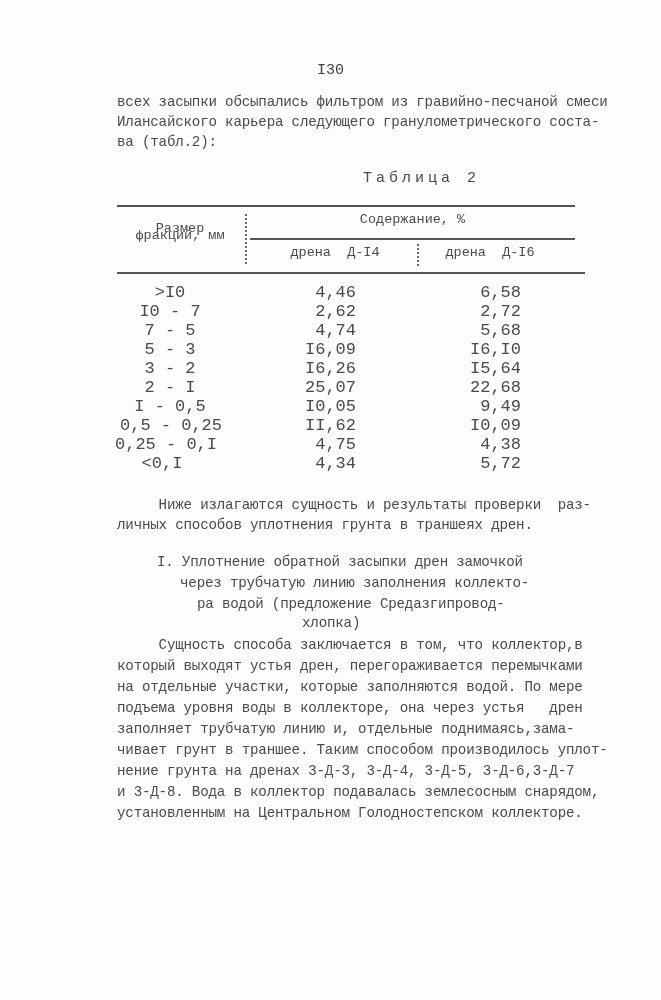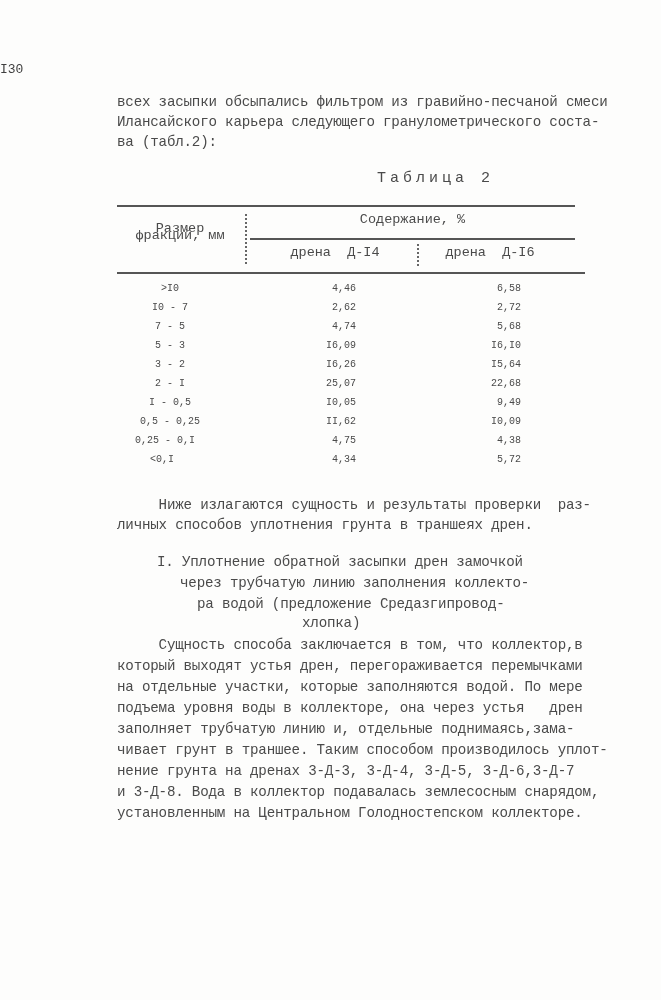--- a/index.html
+++ b/index.html
@@ -5,39 +5,39 @@
     html, body { margin: 0; padding: 0; }
     body {
       width: 661px; height: 1000px;
       background: #fdfdfc;
       position: relative;
       overflow: hidden;
       font-family: "Liberation Mono", "DejaVu Sans Mono", monospace;
       color: #4a4a4a;
     }
     .abs { position: absolute; white-space: pre; }
-    .page-num { left: 0; width: 661px; top: 62px; font-size: 13px; color: #3f3f3f; }
+    .page-num { left: 0; width: 661px; top: 62px; text-align: center; font-size: 15px; color: #3f3f3f; }
     .line { font-size: 14.2px; letter-spacing: -0.2px; line-height: 20px; }
     .tbl-title { font-size: 15px; letter-spacing: 4px; color: #4a4a4a; }
     .hr { position: absolute; height: 1.5px; background: #555; }
-    .cell { position: absolute; font-size: 10px; white-space: pre; color: #4a4a4a; }
+    .cell { position: absolute; font-size: 17px; white-space: pre; color: #4a4a4a; }
     .hdr { font-size: 13.5px; color: #4a4a4a; }
   </style>
 </head>
 <body>
 
 <div class="abs page-num">I30</div>
 
 <div>
   <div class="abs line" style="left:117px;top:92px;">всех засыпки обсыпались фильтром из гравийно-песчаной смеси</div>
   <div class="abs line" style="left:117px;top:112px;">Илансайского карьера следующего гранулометрического соста-</div>
   <div class="abs line" style="left:117px;top:132px;">ва (табл.2):</div>
 </div>
 
-<div class="abs tbl-title" style="left:377px;top:170px;text-align:right;">Таблица 2</div>
+<div class="abs tbl-title" style="left:363px;top:170px;text-align:right;">Таблица 2</div>
 
 <div>
   <div class="hr" style="left:117px;top:205px;width:458px;"></div>
   <div class="hr" style="left:250px;top:238px;width:325px;"></div>
   <div class="hr" style="left:117px;top:272px;width:468px;"></div>
 
   <div class="abs" style="left:245px;top:214px;width:2px;height:50px;border-left:2px dotted #666;"></div>
   <div class="abs" style="left:417px;top:244px;width:2px;height:22px;border-left:2px dotted #666;"></div>
 
   <div class="abs hdr" style="left:125px;top:221px;width:110px;text-align:center;">Размер</div>

